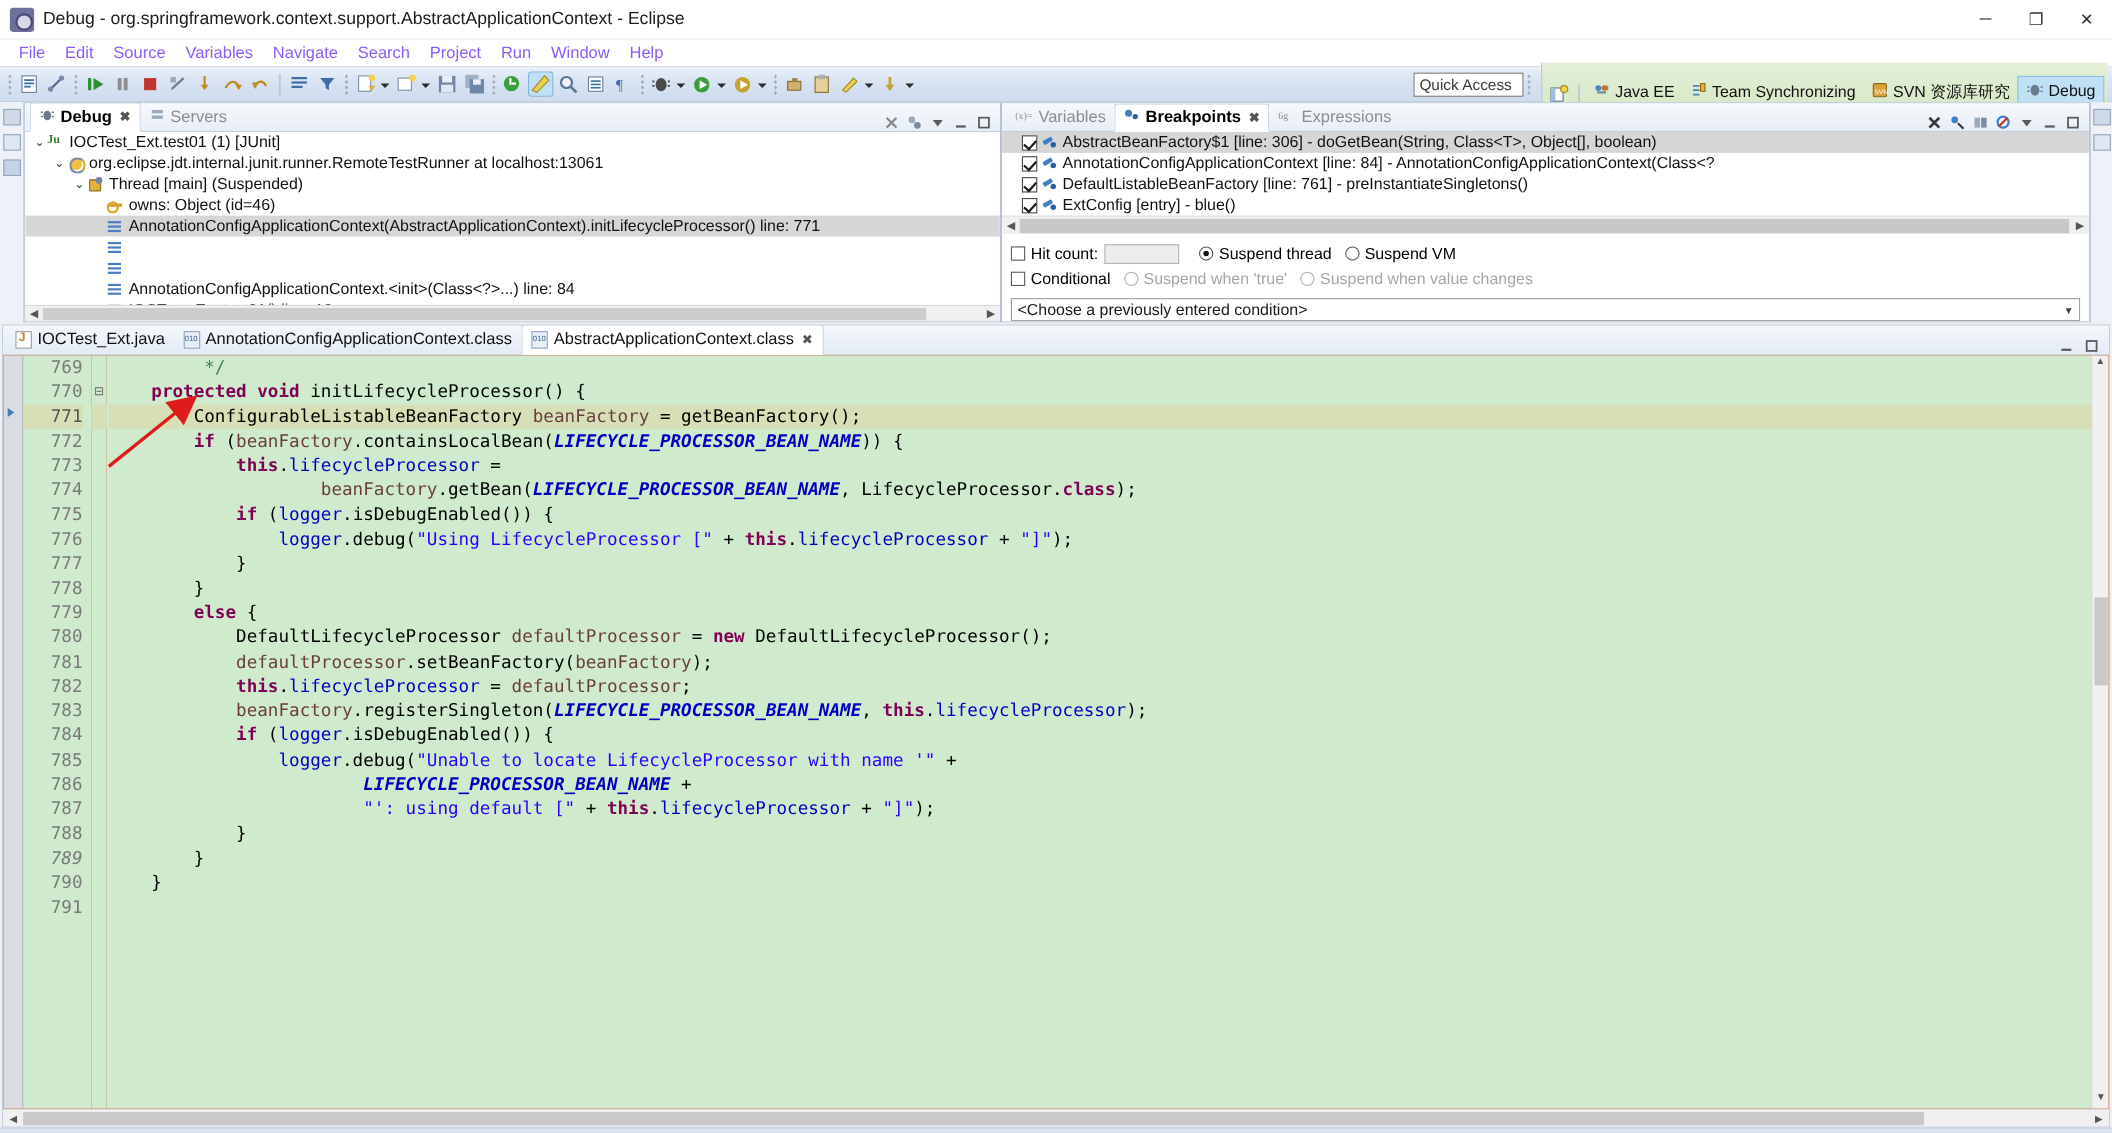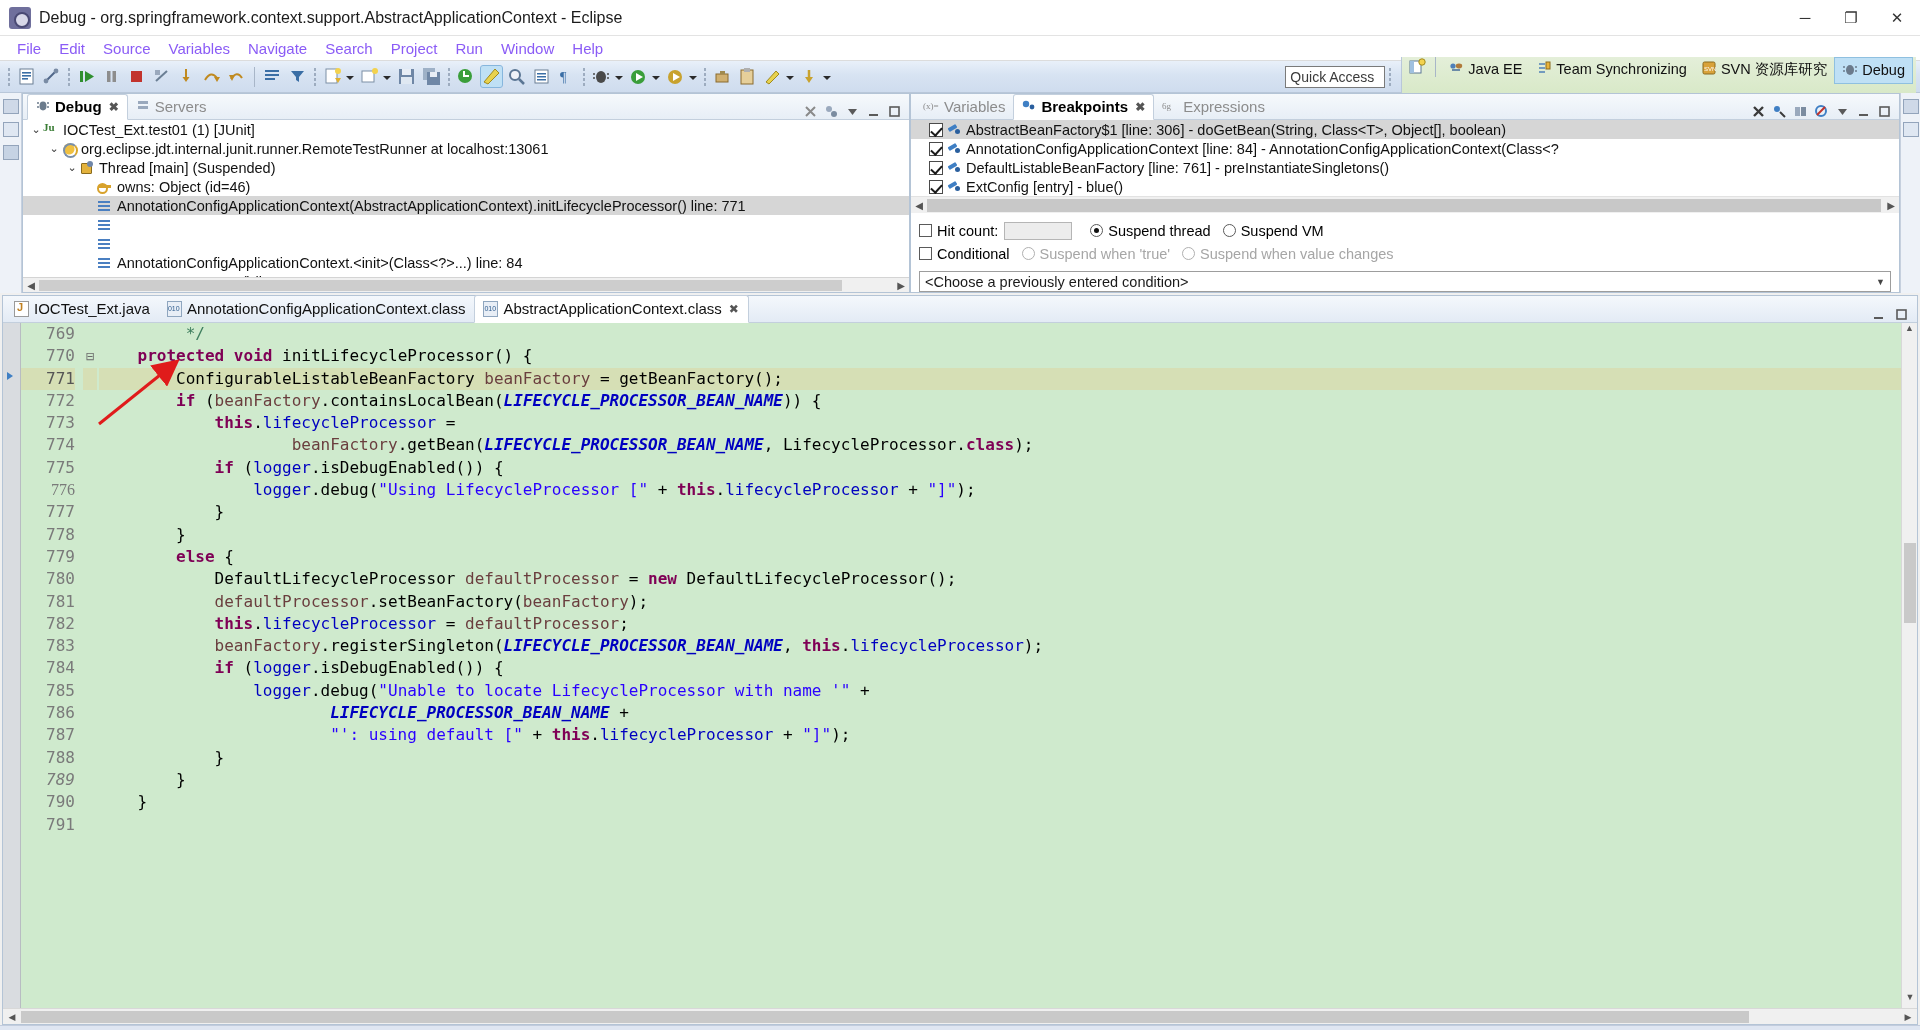--- a/index.html
+++ b/index.html
@@ -64,21 +64,21 @@
     content:""; position:absolute; left:1px; top:9px;
     border-left:4px solid transparent; border-right:4px solid transparent;
     border-top:4px solid #2b2b2b;
   }
   .quick-access {
     margin-left:auto; width:100px; height:22px; background:#fff;
     border:1px solid #7a7a7a; font-size:14px; color:#3a3a3a;
     display:flex; align-items:center; padding-left:4px; white-space:nowrap;
   }
   .persp-bar {
-    display:flex; align-items:flex-start; height:40px;
+    display:flex; align-items:flex-end; height:40px;
     background:linear-gradient(180deg,#e4efd9,#d7e8c6);
     border-left:1px solid #b9c7d9; margin-left:6px; padding:0 3px;
   }
   .persp-btn {
     display:flex; align-items:center; gap:4px; padding:3px 7px;
     font-size:14.5px; white-space:nowrap; color:#111;
   }
   .persp-btn.active { background:#bfe0f5; border:1px solid #8fc0e0; }
 
   
@@ -840,21 +840,21 @@
       </span>
     </div>
     <div class="gutter">
         <div class="ln" style="height: 22.3px;">769</div>
         <div class="ln" style="height: 22.3px;">770</div>
         <div class="ln" style="height: 22.3px; background: rgb(214, 223, 181); color: rgb(85, 85, 85);">771</div>
         <div class="ln" style="height: 22.3px; margin-left: 19px;">772</div>
         <div class="ln" style="height: 22.3px;">773</div>
         <div class="ln" style="height: 22.3px;">774</div>
         <div class="ln" style="height: 22.3px;">775</div>
-        <div class="ln" style="height: 22.3px; font-family: Liberation Serif, serif;">776</div>
+        <div class="ln" style="height: 22.3px;">776</div>
         <div class="ln" style="height: 22.3px;">777</div>
         <div class="ln" style="height: 22.3px;">778</div>
         <div class="ln" style="height: 22.3px;">779</div>
         <div class="ln" style="height: 22.3px;">780</div>
         <div class="ln" style="height: 22.3px;">781</div>
         <div class="ln" style="height: 22.3px;">782</div>
         <div class="ln" style="height: 22.3px;">783</div>
         <div class="ln" style="height: 22.3px;">784</div>
         <div class="ln" style="height: 22.3px;">785</div>
         <div class="ln" style="height: 22.3px;">786</div>

